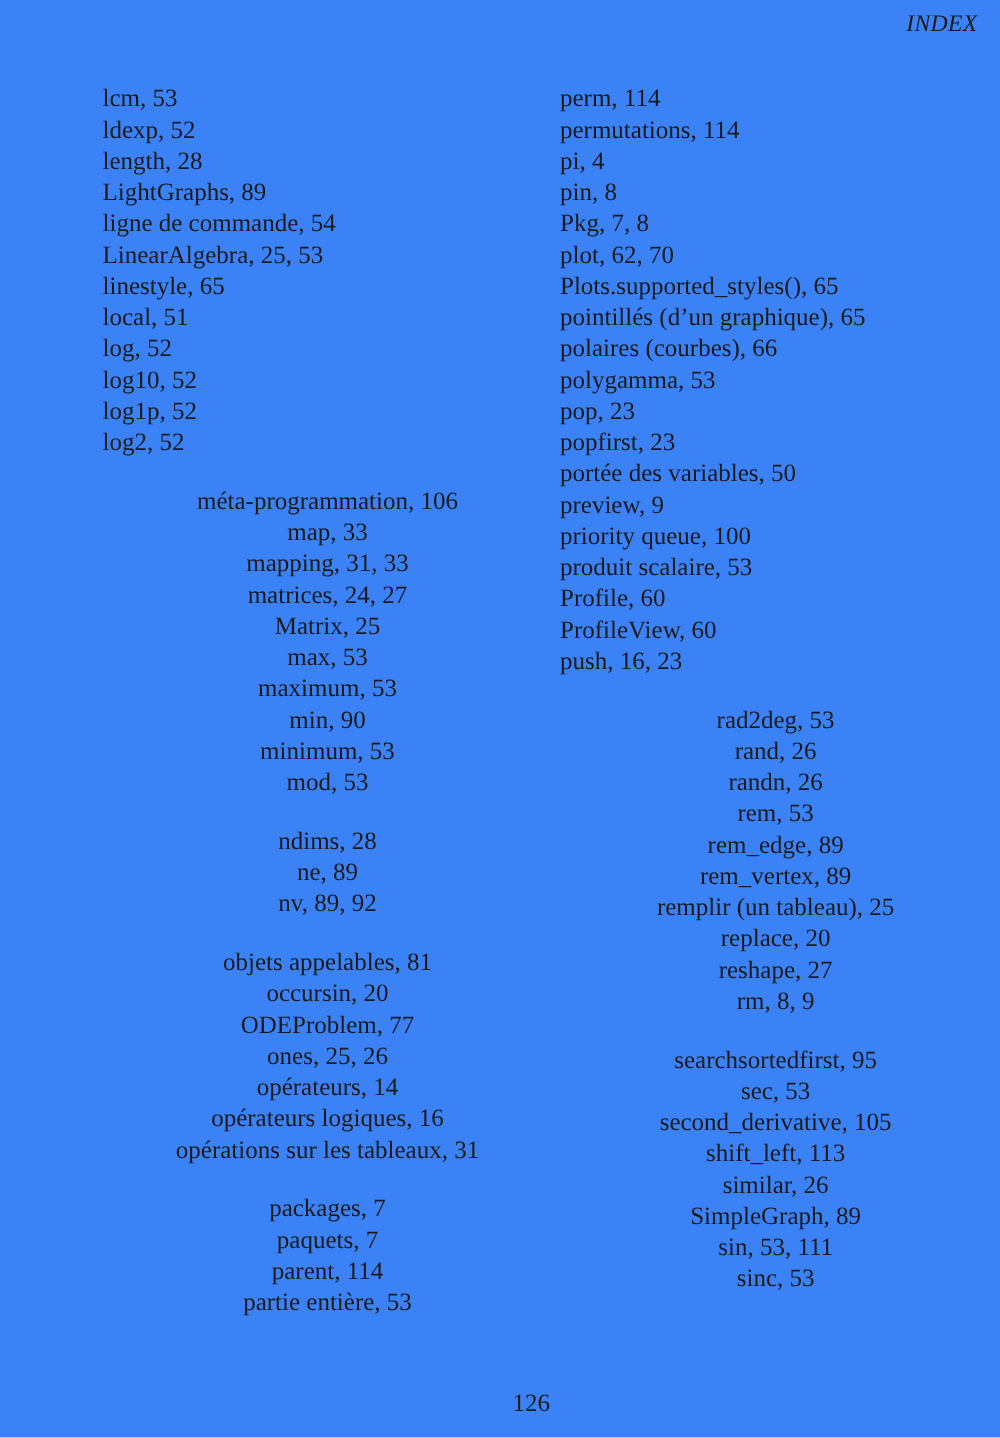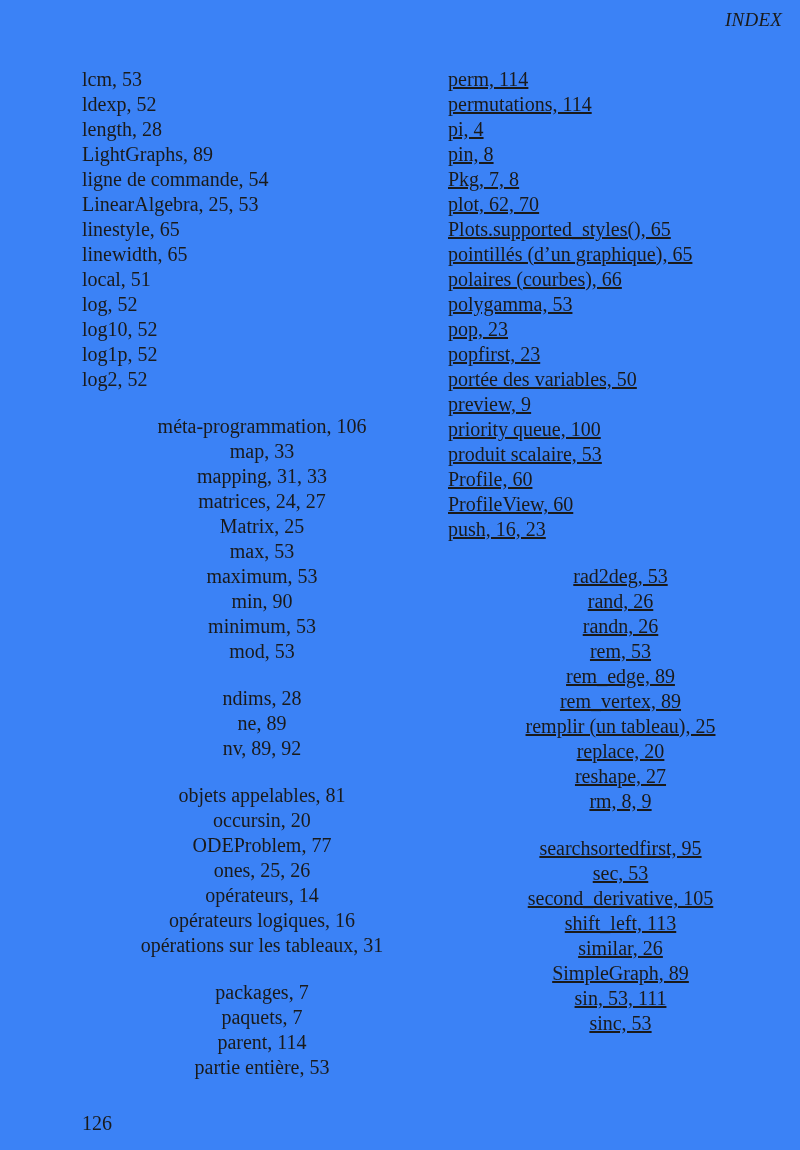--- a/index.html
+++ b/index.html
@@ -22,52 +22,51 @@
     right: 18px;
     font-size: 19px;
     font-style: italic;
     letter-spacing: 0.2px;
   }
   .column {
     position: absolute;
     top: 67px;
   }
   .column-left  { left: 82px;  width: 360px; }
-  .column-right { left: 448px; width: 345px; text-decoration: underline; }
+  .column-right { left: 448px; width: 345px; }
   .group + .group { margin-top: 22px; text-align: center; }
   .entry {
     font-size: 20px;
     line-height: 25px;
     white-space: nowrap;
   }
   .page-number {
     position: absolute;
     top: 1112px;
     left: 82px;
     width: 686px;
-    text-align: left;
+    text-align: center;
     font-size: 20px;
   }
 </style>
 </head>
 <body>
 
 <div class="page">
   <div class="running-header">INDEX</div>
 
   <div class="column column-left">
       <div class="group">
         <div class="entry">lcm, 53</div>
         <div class="entry">ldexp, 52</div>
         <div class="entry">length, 28</div>
         <div class="entry">LightGraphs, 89</div>
         <div class="entry">ligne de commande, 54</div>
         <div class="entry">LinearAlgebra, 25, 53</div>
         <div class="entry">linestyle, 65</div>
-        <div class="entry">linewidth, 65</div>
         <div class="entry">local, 51</div>
         <div class="entry">log, 52</div>
         <div class="entry">log10, 52</div>
         <div class="entry">log1p, 52</div>
         <div class="entry">log2, 52</div>
       </div>
       <div class="group">
         <div class="entry">méta-programmation, 106</div>
         <div class="entry">map, 33</div>
         <div class="entry">mapping, 31, 33</div>

